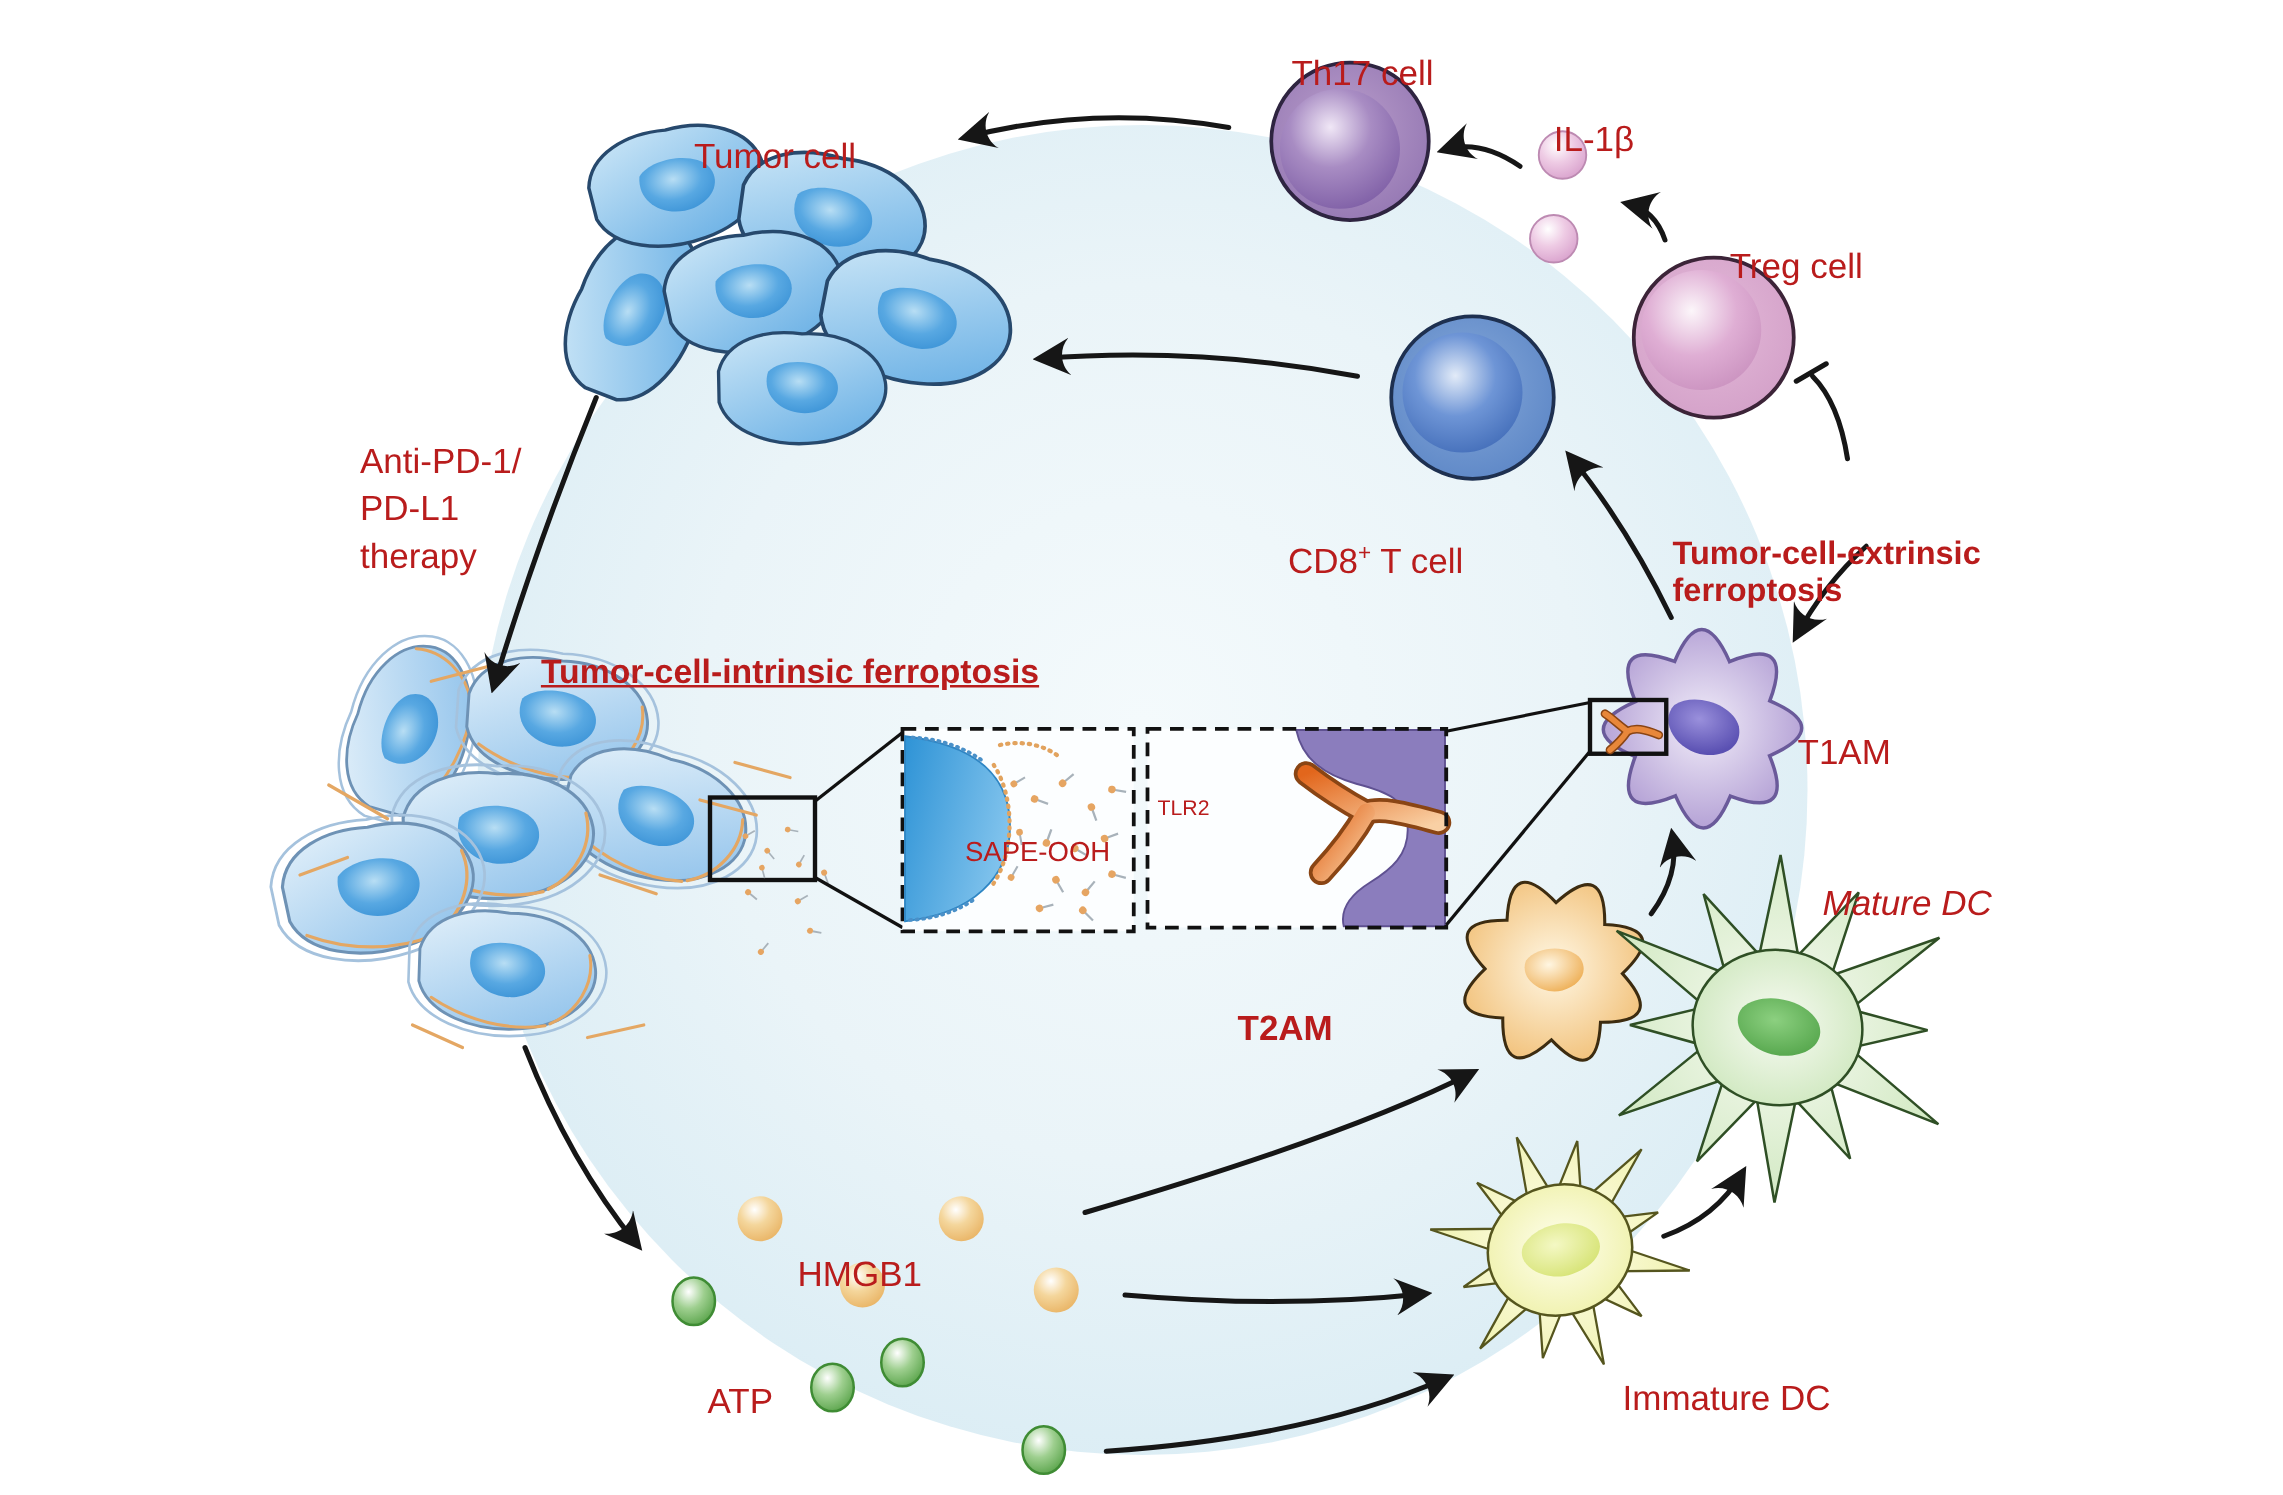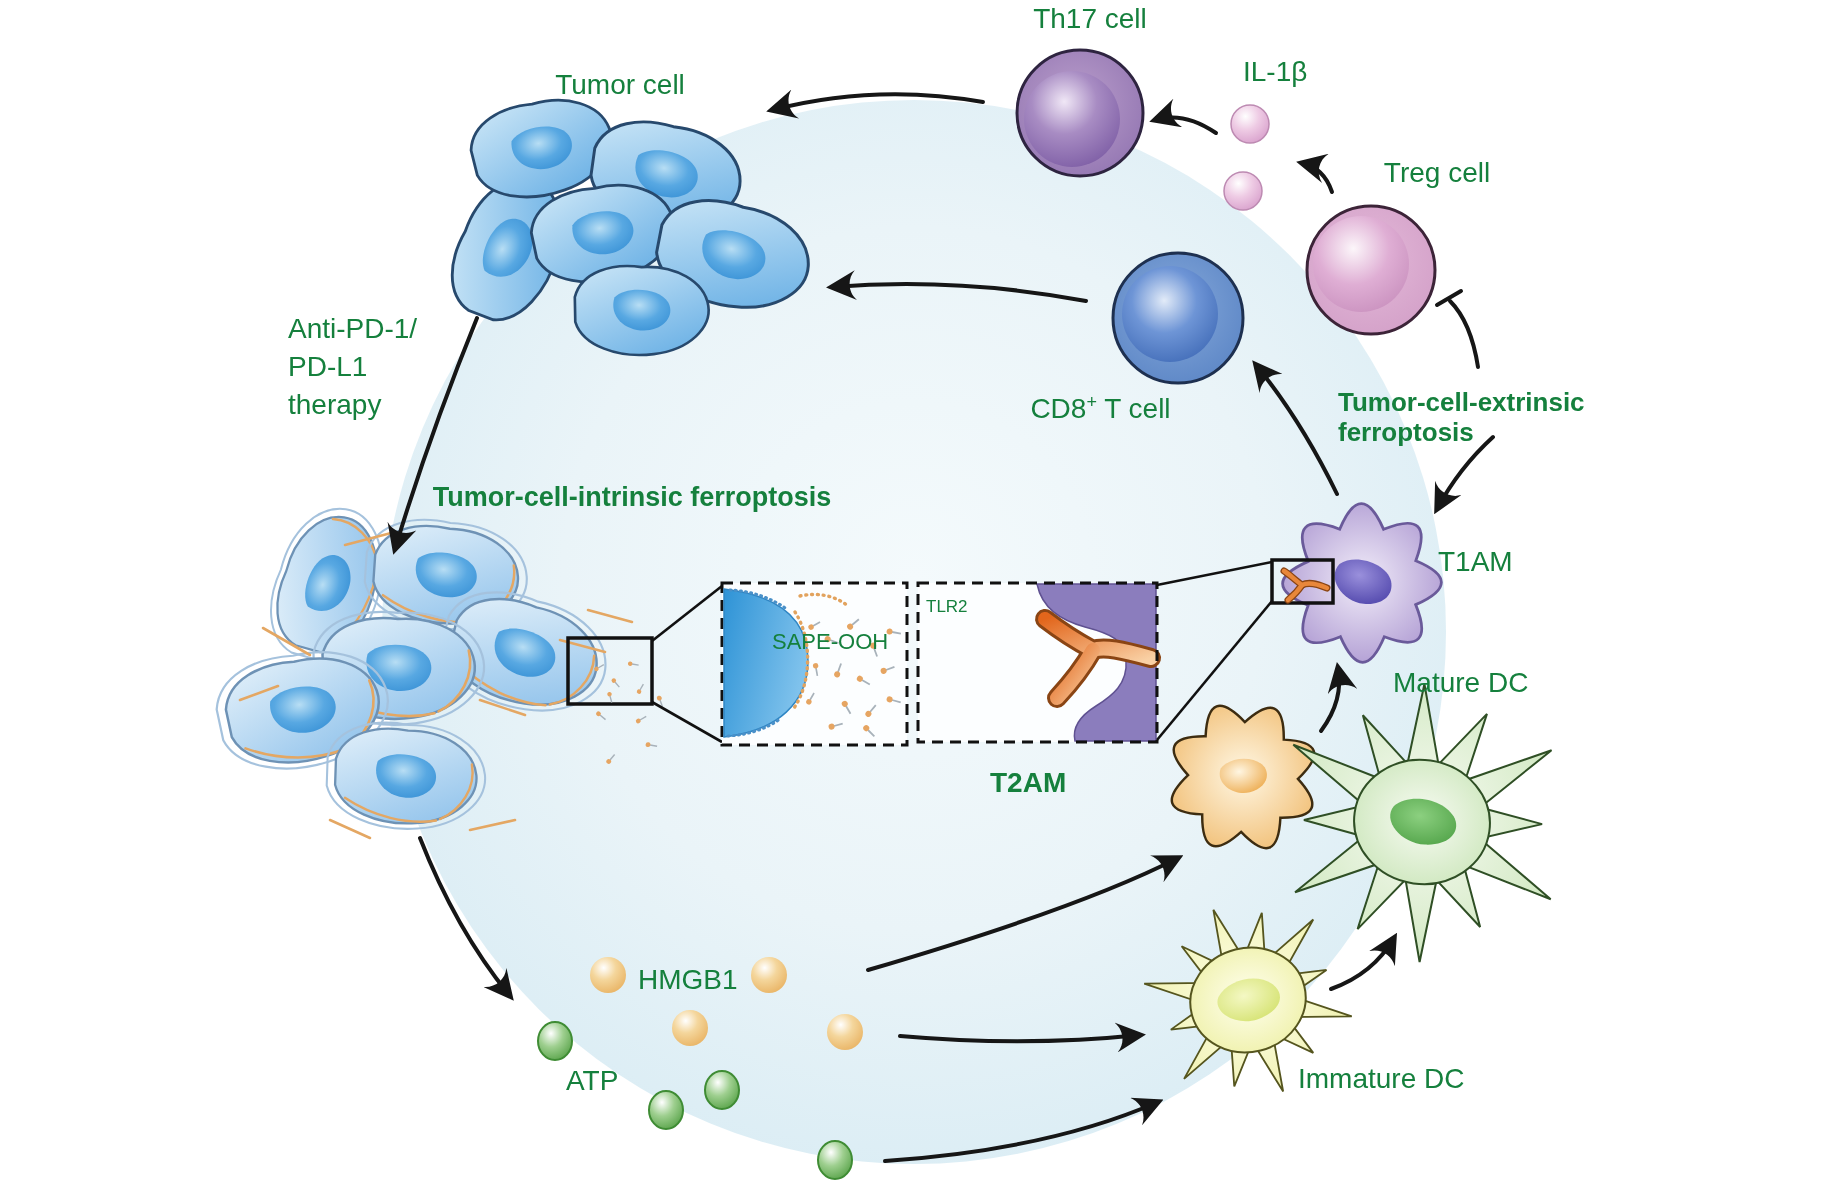--- a/index.html
+++ b/index.html
@@ -6,24 +6,25 @@
   .stage{
     position:relative;
     width:1826px;height:1196px;
     background:#ffffff;
     font-family:"Liberation Sans", sans-serif;
     overflow:hidden;
   }
   .stage svg{position:absolute;left:0;top:0;}
   .lbl{
     position:absolute;
-    color:#15803d;
+    color:#b91c1c;
     font-size:28px;
     line-height:1.2;
     white-space:nowrap;
+    margin-top:40px;
   }
   .lbl.center{text-align:center;}
   .lbl.bold{font-weight:bold;}
   .lbl sup{font-size:18px;vertical-align:super;}
 
   
   .tumor-body{fill:url(#gCell);stroke:#27496d;stroke-width:3;}
   .tumor-nuc{fill:url(#gNuc);}
   .fhalo{fill:none;stroke:#a5c2dd;stroke-width:2;}
   .fbody{fill:url(#gFCell);stroke:#6e92b5;stroke-width:2.5;}
@@ -389,23 +390,23 @@
 <div class="lbl center" style="left:1008px;top:392px;width:185px;"><span>CD8</span><sup>+</sup><span> T cell</span></div>
 <div class="lbl bold" style="left:1338px;top:387px;font-size:26px;line-height:30px;">
   <div>Tumor-cell-extrinsic</div>
   <div>ferroptosis</div>
 </div>
 <div class="lbl" style="left:288px;top:310px;line-height:38px;">
   <div>Anti-PD-1/</div>
   <div>PD-L1</div>
   <div>therapy</div>
 </div>
-<div class="lbl bold center" style="left:420px;top:481px;width:424px;font-size:27px;">Tumor-cell-intrinsic ferroptosis</div>
+<div class="lbl bold center" style="left:420px;top:481px;width:424px;font-size:27px;text-decoration:underline;">Tumor-cell-intrinsic ferroptosis</div>
 <div class="lbl" style="left:772px;top:629px;width:126px;text-align:left;font-size:22px;">SAPE-OOH</div>
 <div class="lbl" style="left:926px;top:597px;font-size:17px;">TLR2</div>
 <div class="lbl" style="left:1438px;top:545px;">T1AM</div>
-<div class="lbl" style="left:1393px;top:666px;">Mature DC</div>
+<div class="lbl" style="left:1458px;top:666px;font-style:italic;">Mature DC</div>
 <div class="lbl" style="left:990px;top:766px;font-weight:bold;">T2AM</div>
 <div class="lbl" style="left:1298px;top:1062px;">Immature DC</div>
 <div class="lbl" style="left:638px;top:963px;">HMGB1</div>
 <div class="lbl" style="left:566px;top:1064px;">ATP</div>
 
 </div>
 
 </body></html>

